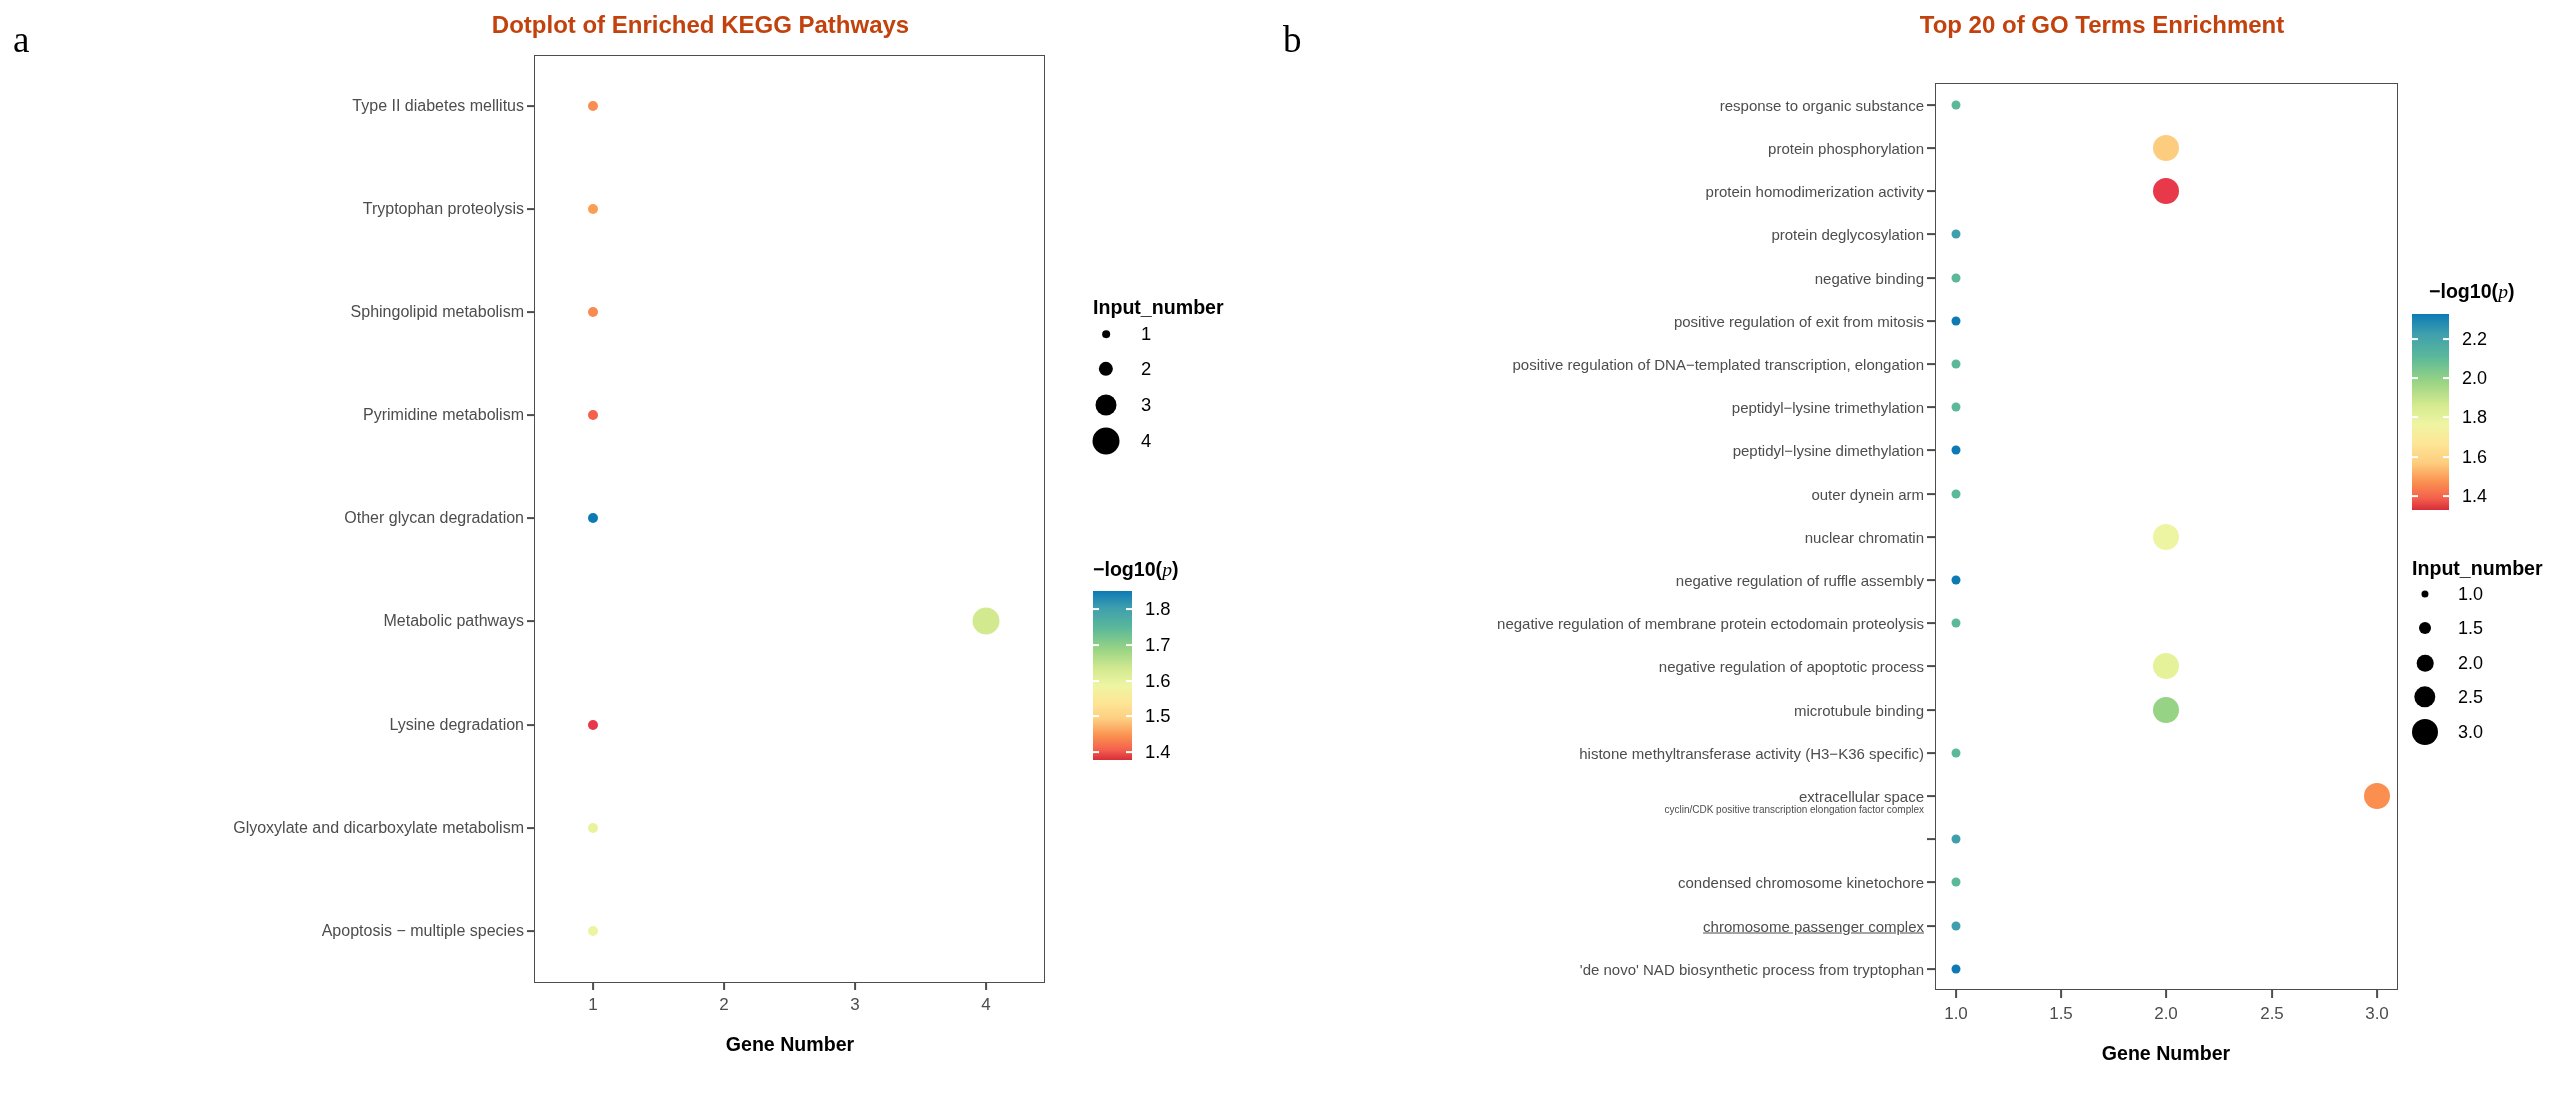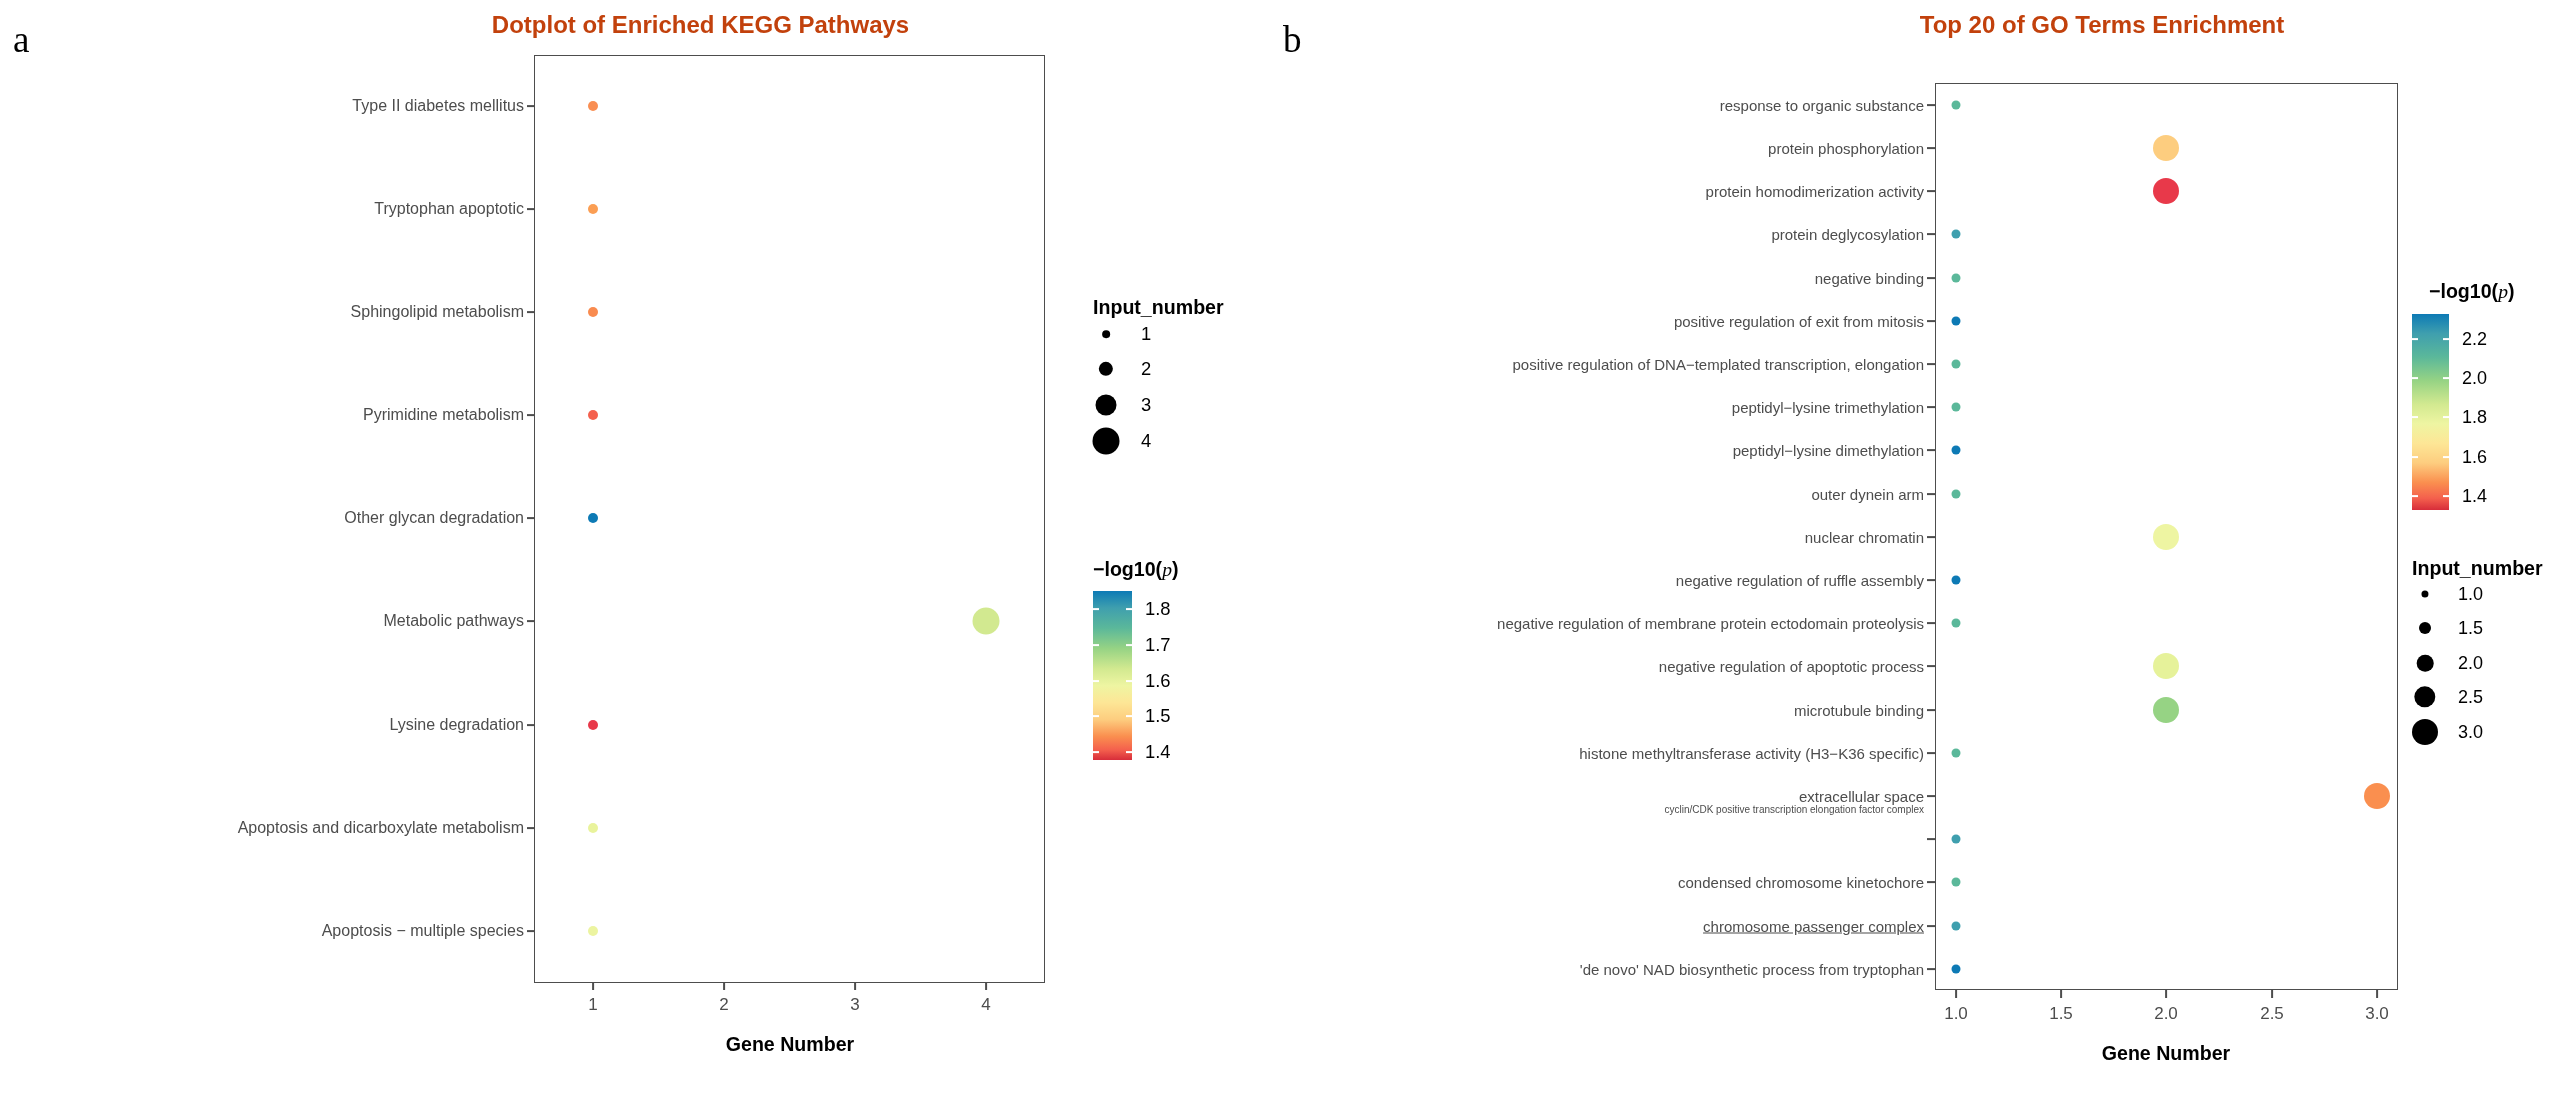--- a/index.html
+++ b/index.html
@@ -32,33 +32,33 @@
 </style>
 </head>
 <body>
 
 <div class="panel-letter" id="letter-a">a</div>
 <div class="plot-title" id="title-a" style="left:368px;top:10.7px;width:665px;">Dotplot of Enriched KEGG Pathways</div>
 <div class="axis-box" id="box-a" style="left:534px;top:55px;width:511px;height:928px;"></div>
 <div id="layer-a">
     <div class="ylab" style="right:2052px; top:106px; font-size:16px;">Type II diabetes mellitus</div>
     <div class="ytick" style="left:527px; top:106px;"></div>
-    <div class="ylab" style="right:2052px; top:209px; font-size:16px;">Tryptophan apoptotic</div>
+    <div class="ylab" style="right:2052px; top:209px; font-size:16px;">Tryptophan proteolysis</div>
     <div class="ytick" style="left:527px; top:209px;"></div>
     <div class="ylab" style="right:2052px; top:312px; font-size:16px;">Sphingolipid metabolism</div>
     <div class="ytick" style="left:527px; top:312px;"></div>
     <div class="ylab" style="right:2052px; top:415px; font-size:16px;">Pyrimidine metabolism</div>
     <div class="ytick" style="left:527px; top:415px;"></div>
     <div class="ylab" style="right:2052px; top:518px; font-size:16px;">Other glycan degradation</div>
     <div class="ytick" style="left:527px; top:518px;"></div>
     <div class="ylab" style="right:2052px; top:621px; font-size:16px;">Metabolic pathways</div>
     <div class="ytick" style="left:527px; top:621px;"></div>
     <div class="ylab" style="right:2052px; top:725px; font-size:16px;">Lysine degradation</div>
     <div class="ytick" style="left:527px; top:725px;"></div>
-    <div class="ylab" style="right:2052px; top:828px; font-size:16px;">Apoptosis and dicarboxylate metabolism</div>
+    <div class="ylab" style="right:2052px; top:828px; font-size:16px;">Glyoxylate and dicarboxylate metabolism</div>
     <div class="ytick" style="left:527px; top:828px;"></div>
     <div class="ylab" style="right:2052px; top:931px; font-size:16px;">Apoptosis − multiple species</div>
     <div class="ytick" style="left:527px; top:931px;"></div>
     <div class="xtick" style="left:593px; top:982px;"></div>
     <div class="xlab" style="left:593px; top:995px;">1</div>
     <div class="xtick" style="left:724px; top:982px;"></div>
     <div class="xlab" style="left:724px; top:995px;">2</div>
     <div class="xtick" style="left:855px; top:982px;"></div>
     <div class="xlab" style="left:855px; top:995px;">3</div>
     <div class="xtick" style="left:986px; top:982px;"></div>

